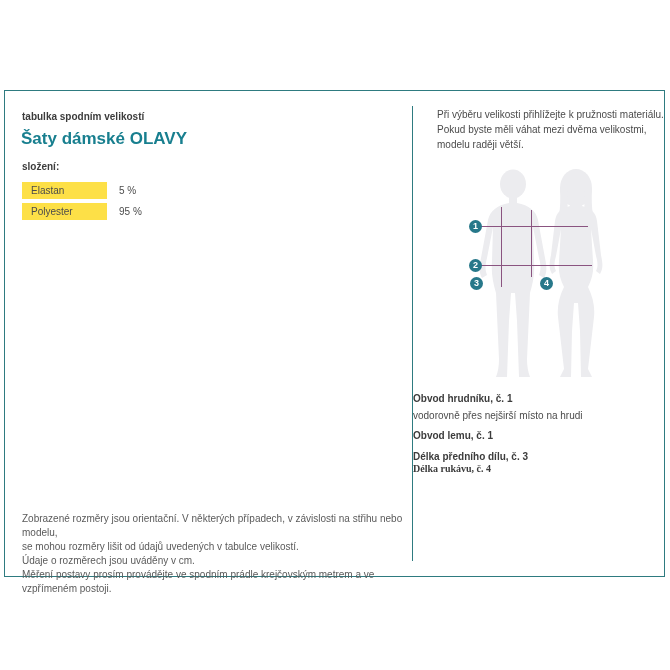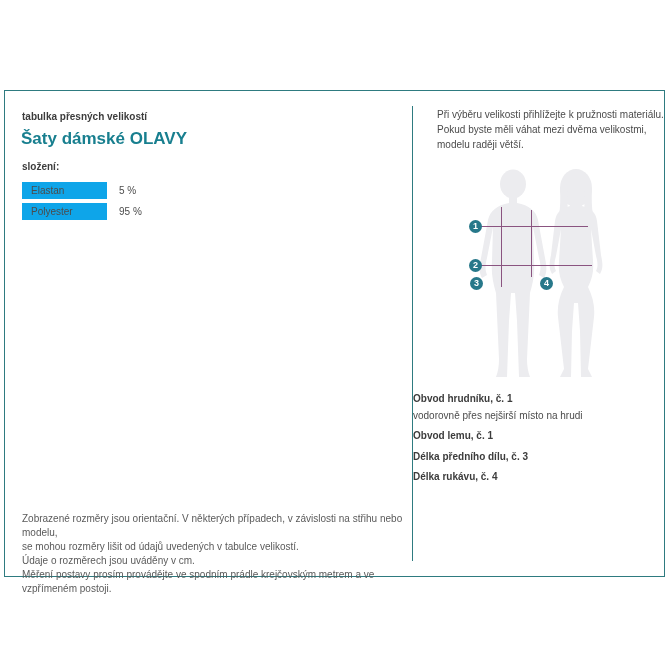--- a/index.html
+++ b/index.html
@@ -66,21 +66,21 @@
   .comp-row {
     display: flex;
     align-items: center;
     margin-bottom: 4px;
   }
   .comp-label {
     width: 76px;
     padding-left: 9px;
     height: 17px;
     line-height: 17px;
-    background: #0ea5e9;
+    background: #fde047;
     font-size: 10px;
     color: #4b4b4b;
   }
   .comp-value {
     margin-left: 12px;
     font-size: 10px;
     color: #4b4b4b;
     line-height: 17px;
   }
   .disclaimer {
@@ -144,30 +144,30 @@
     width: 252px;
     text-align: left;
     font-size: 10px;
   }
   .ml.bold { font-weight: bold; color: #3c3c3c; }
   .ml.sub { color: #4b4b4b; }
   .ml.l1 { top: 6px; }
   .ml.l1s { top: 23px; }
   .ml.l2 { top: 43px; }
   .ml.l3 { top: 64px; }
-  .ml.l4 { top: 84px; }
+  .ml.l4 { top: 76px; font-family: Liberation Serif, serif; }
 </style>
 </head>
 <body>
 
 <div class="frame">
 
   <div class="divider"></div>
 
-  <div class="subtitle">tabulka přesných velikostí</div>
+  <div class="subtitle">tabulka spodním velikostí</div>
   <div class="page-title">Šaty dámské OLAVY</div>
   <div class="comp-heading">složení:</div>
 
   <div class="comp-table">
     <div class="comp-row">
       <div class="comp-label">Elastan</div>
       <div class="comp-value">5 %</div>
     </div>
     <div class="comp-row">
       <div class="comp-label">Polyester</div>

